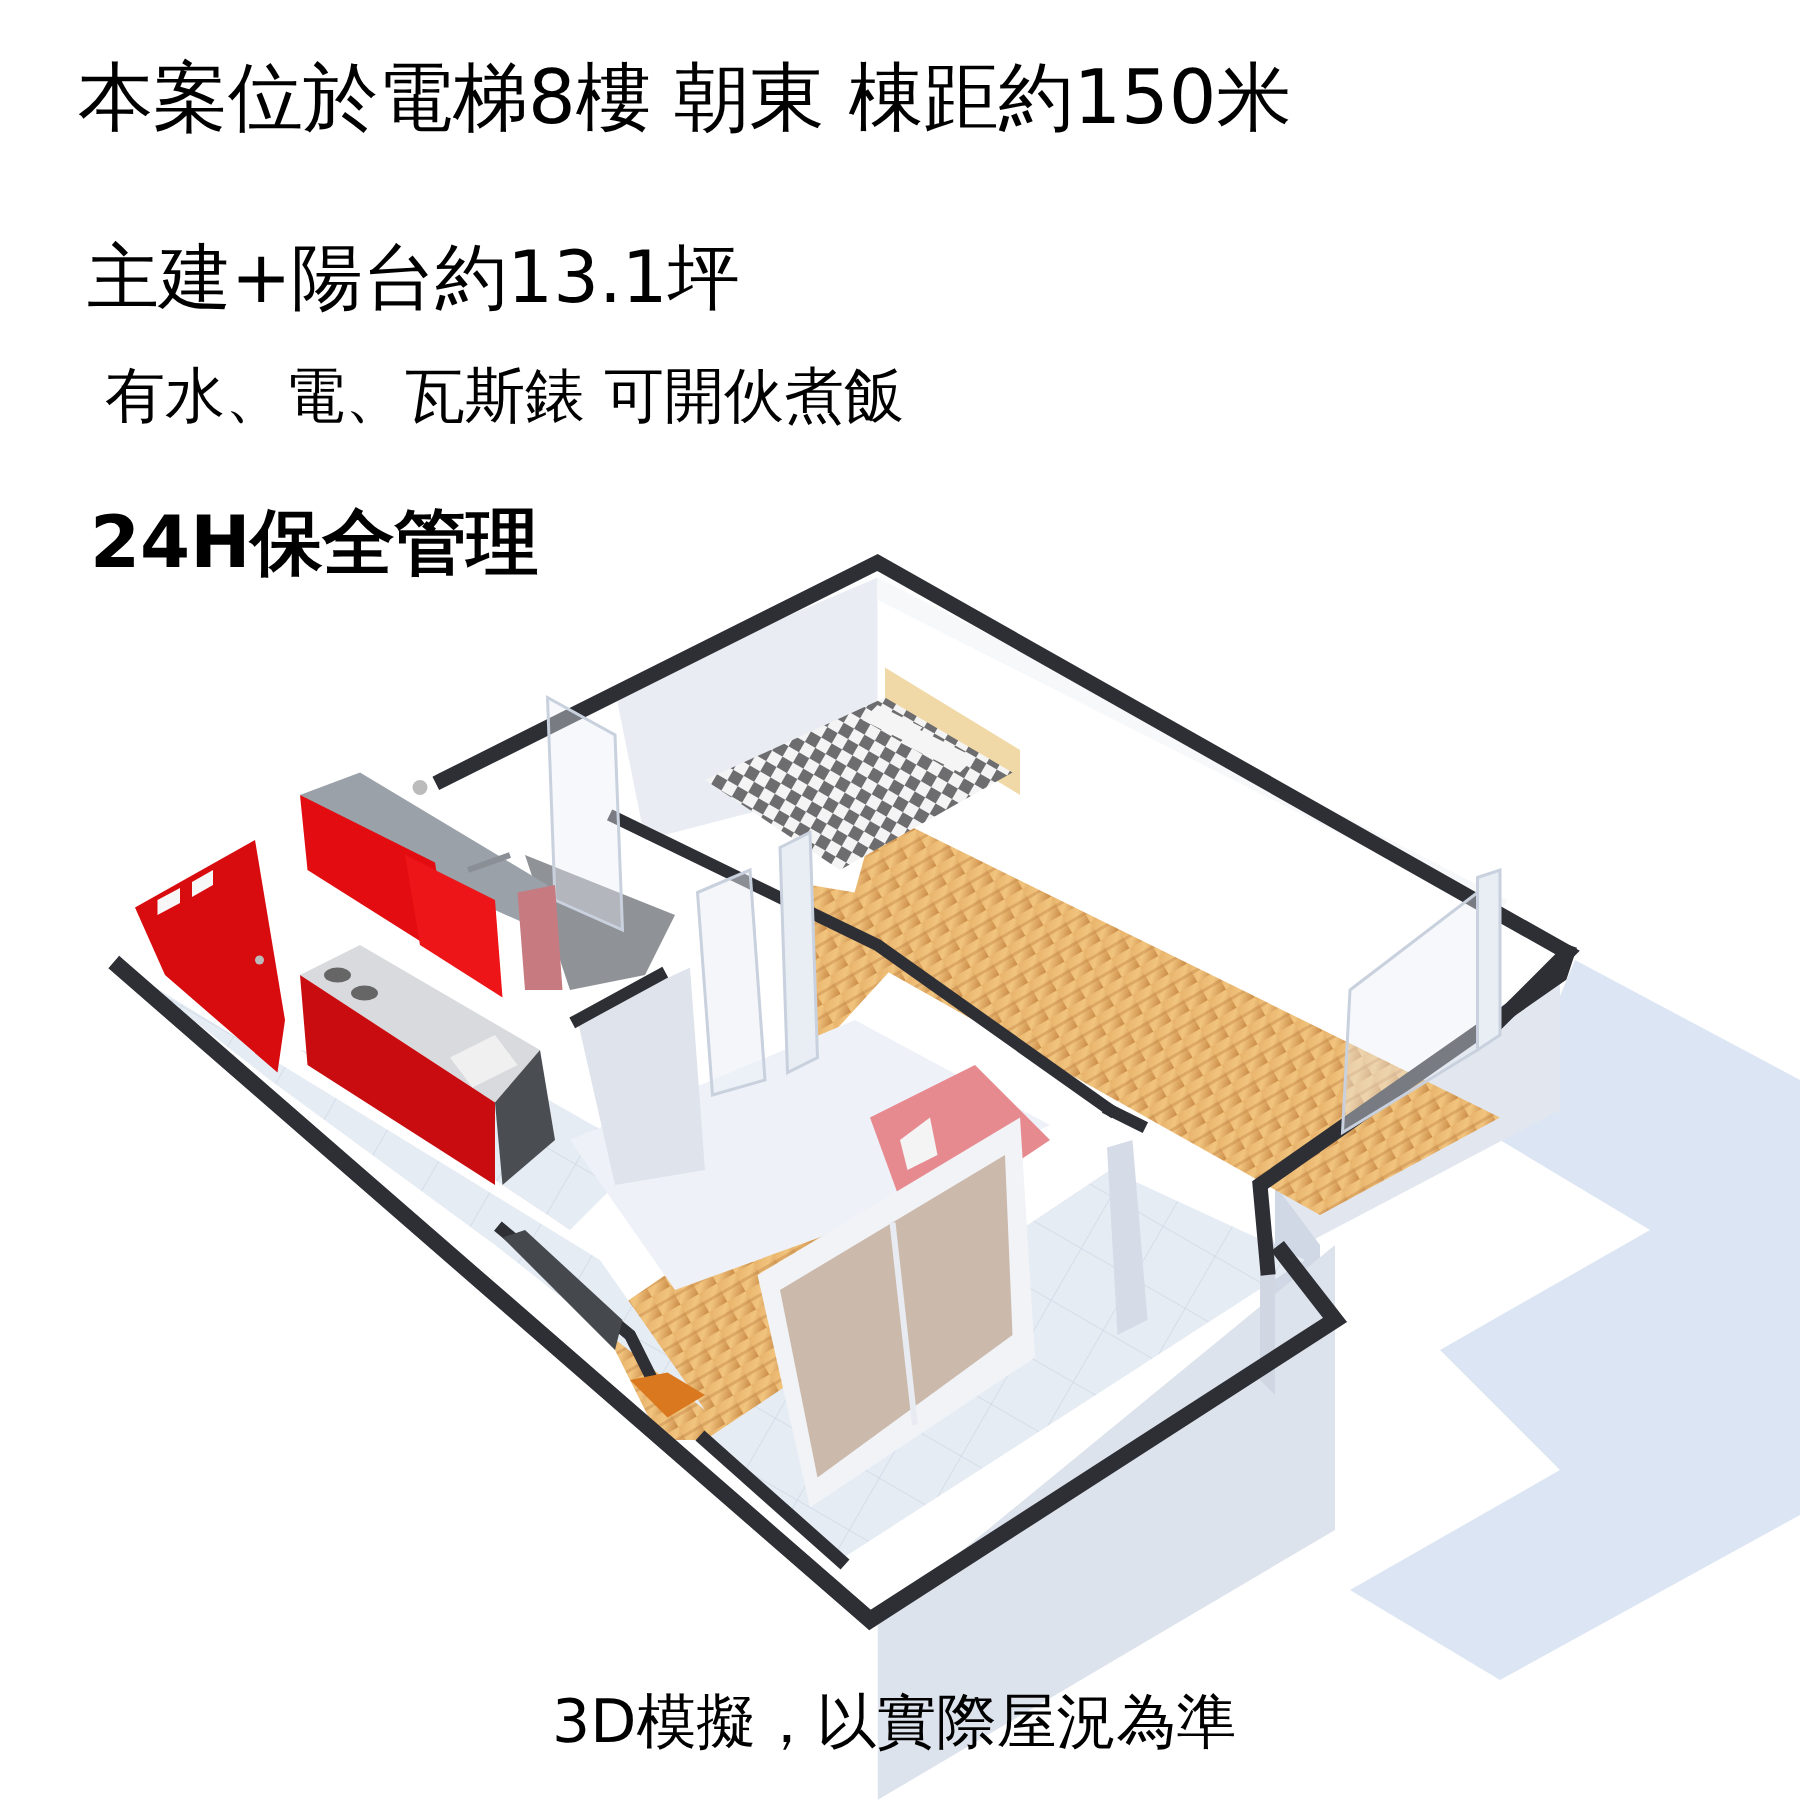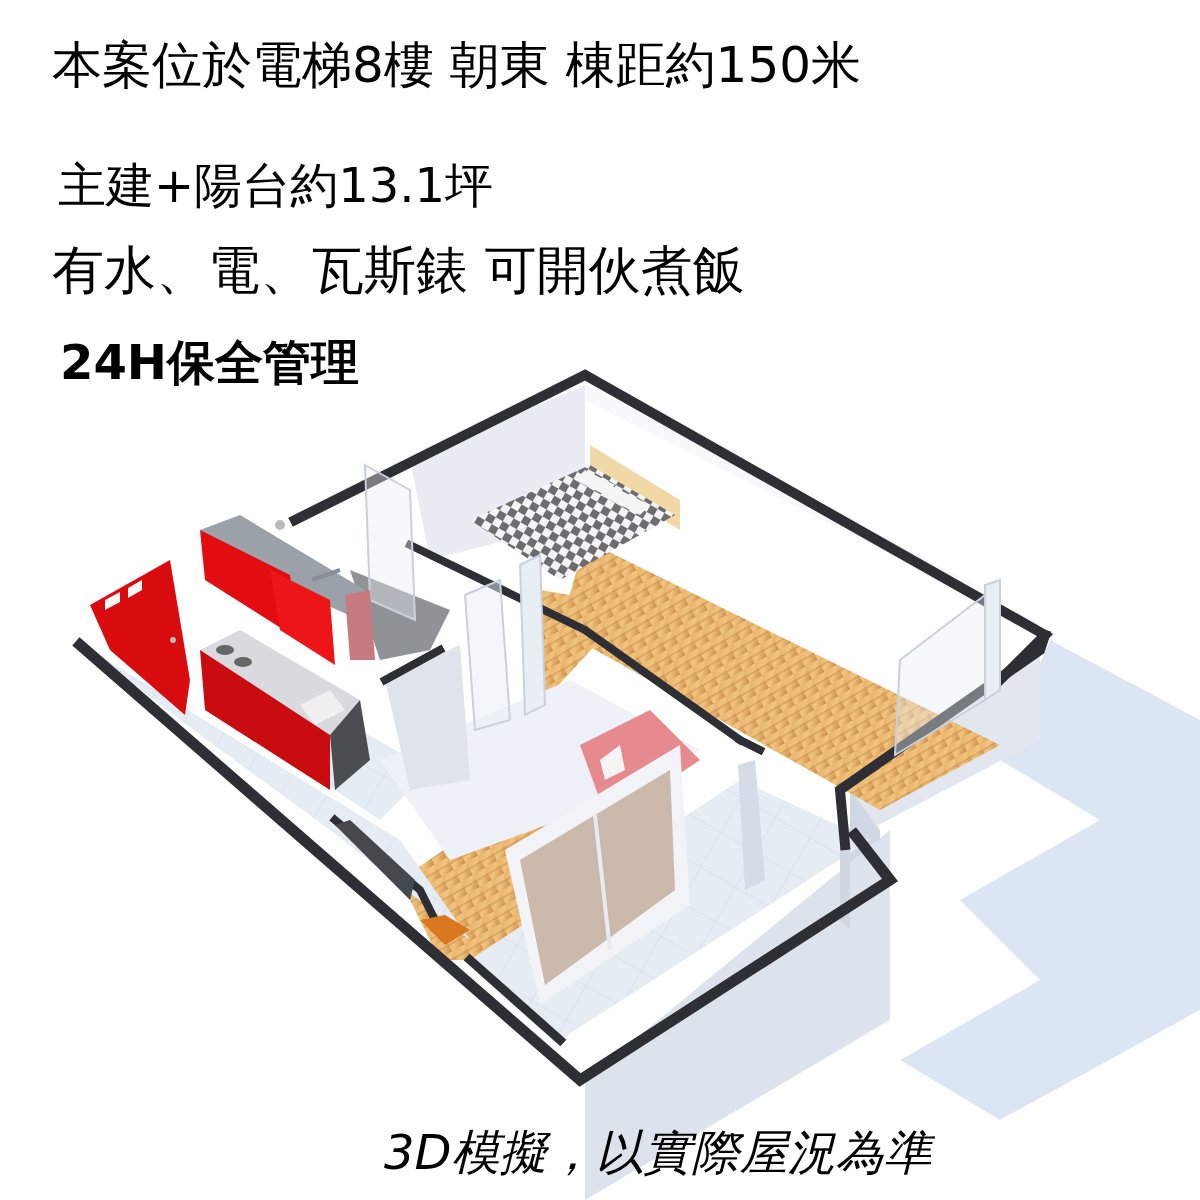--- a/index.html
+++ b/index.html
@@ -1,23 +1,23 @@
 <!DOCTYPE html>
 <html><head>
 <meta charset="utf-8">
 <style>
   html, body { margin:0; padding:0; background:#ffffff; }
   body { width:1200px; height:1200px; position:relative; overflow:hidden;
          font-family:"DejaVu Sans", "Liberation Sans", sans-serif; color:#000; }
   .line { position:absolute; white-space:nowrap; font-weight:400; letter-spacing:0px; line-height:1; }
   #l1 { left:52px; top:40px; font-size:50px; }
   #l2 { left:58px; top:161px; font-size:48px; }
-  #l3 { left:52px; top:244px; font-size:52px; }
+  #l3 { left:70px; top:244px; font-size:40px; }
   #l4 { left:60px; top:338px; font-size:48px;font-weight:bold; }
-  #disclaimer { left:384px; top:1128px; font-size:48px;font-style:italic; }
+  #disclaimer { left:368px; top:1128px; font-size:40px; }
   svg.plan { position:absolute; left:0; top:0; }
 </style>
 </head>
 <body>
 
 <div class="line" id="l1">本案位於電梯8樓 朝東  棟距約150米</div>
 <div class="line" id="l2">主建+陽台約13.1坪</div>
 <div class="line" id="l3">有水、電、瓦斯錶 可開伙煮飯</div>
 <div class="line" id="l4">24H保全管理</div>
 

